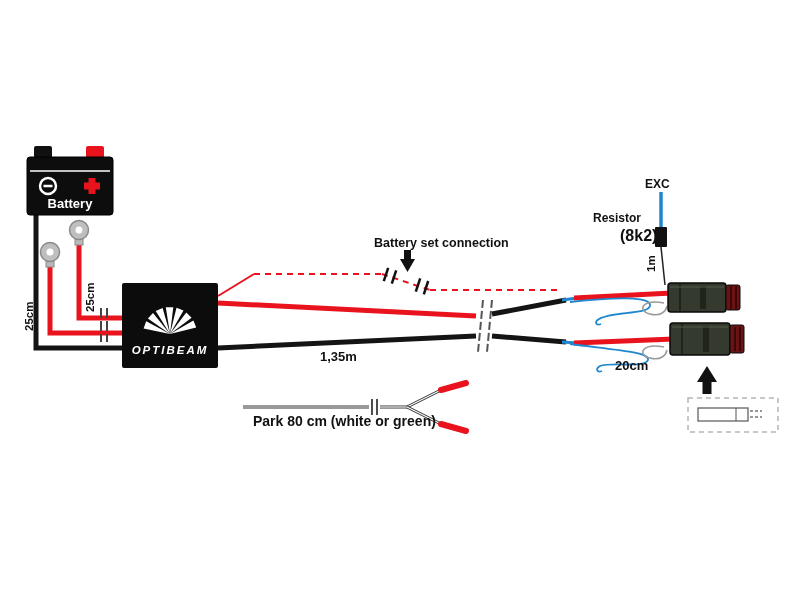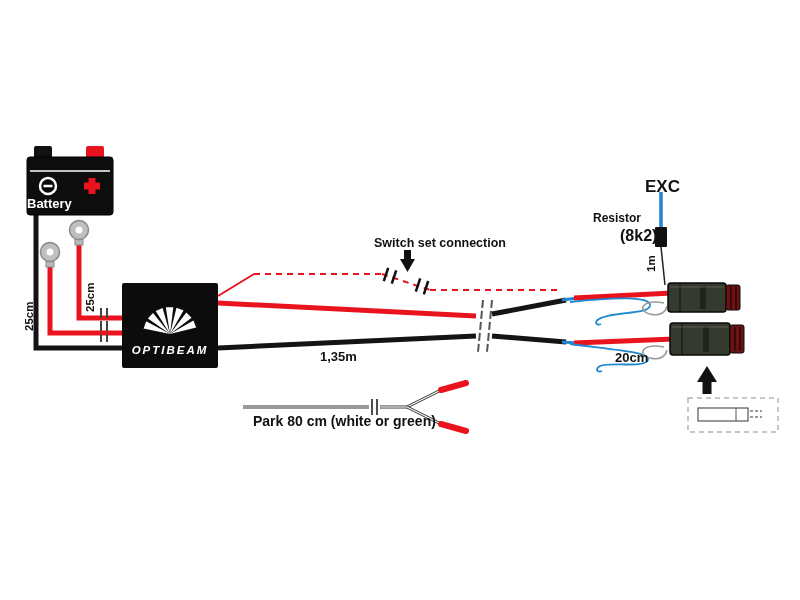--- a/index.html
+++ b/index.html
@@ -2,31 +2,31 @@
 <html><head>
 <meta charset="utf-8">
 <style>
   html,body{margin:0;padding:0;}
   body{width:800px;height:600px;background:#ffffff;position:relative;overflow:hidden;
        font-family:"Liberation Sans", sans-serif;}
   .canvas{position:absolute;inset:0;}
   svg{position:absolute;left:0;top:0;}
   .lbl{position:absolute;color:#111;font-weight:bold;white-space:nowrap;}
   .rot{transform:rotate(-90deg);transform-origin:0 0;}
-  .battery-label{left:27px;top:196px;width:86px;font-size:13px;color:#fff;}
+  .battery-label{left:27px;top:196px;width:86px;text-align:center;font-size:13px;color:#fff;}
   .brand-label{left:122px;top:344px;width:96px;text-align:center;font-size:11.5px;color:#fff;letter-spacing:2px;font-style:italic;}
   .len-neg{left:23px;top:331px;font-size:11.5px;}
   .len-pos{left:84px;top:312px;font-size:11.5px;}
   .len-main{left:320px;top:349px;font-size:13px;}
-  .len-branch{left:615px;top:350px;font-size:13px;}
+  .len-branch{left:615px;top:358px;font-size:13px;}
   .len-res{left:645px;top:272px;font-size:11.5px;}
   .switch-label{left:374px;top:236px;font-size:12.5px;}
   .resistor-label{left:593px;top:211px;font-size:12px;}
   .resistor-value{left:620px;top:227px;font-size:16px;}
-  .exc-label{left:645px;top:177px;font-size:17px;}
+  .exc-label{left:645px;top:177px;font-size:12px;}
   .park-label{left:253px;top:413px;font-size:14px;}
 </style>
 </head>
 <body>
 
 <div class="canvas">
 
 <svg width="800" height="600" viewBox="0 0 800 600">
 
   <g>
@@ -174,19 +174,19 @@
   </g>
 </svg>
 
 <div class="lbl battery-label">Battery</div>
 <div class="lbl brand-label">OPTIBEAM</div>
 <div class="lbl len-neg rot">25cm</div>
 <div class="lbl len-pos rot">25cm</div>
 <div class="lbl len-main">1,35m</div>
 <div class="lbl len-branch">20cm</div>
 <div class="lbl len-res rot">1m</div>
-<div class="lbl switch-label">Switch set connection</div>
+<div class="lbl switch-label">Battery set connection</div>
 <div class="lbl resistor-label">Resistor</div>
 <div class="lbl resistor-value">(8k2)</div>
 <div class="lbl exc-label">EXC</div>
 <div class="lbl park-label">Park 80 cm (white or green)</div>
 
 </div>
 
 </body></html>

